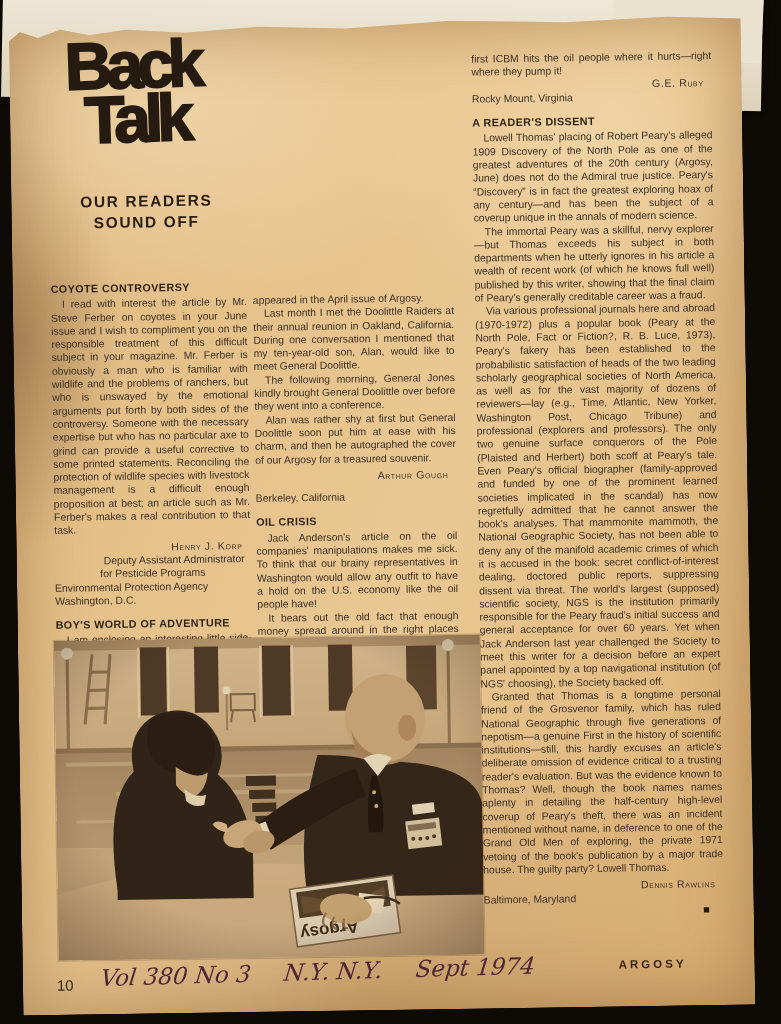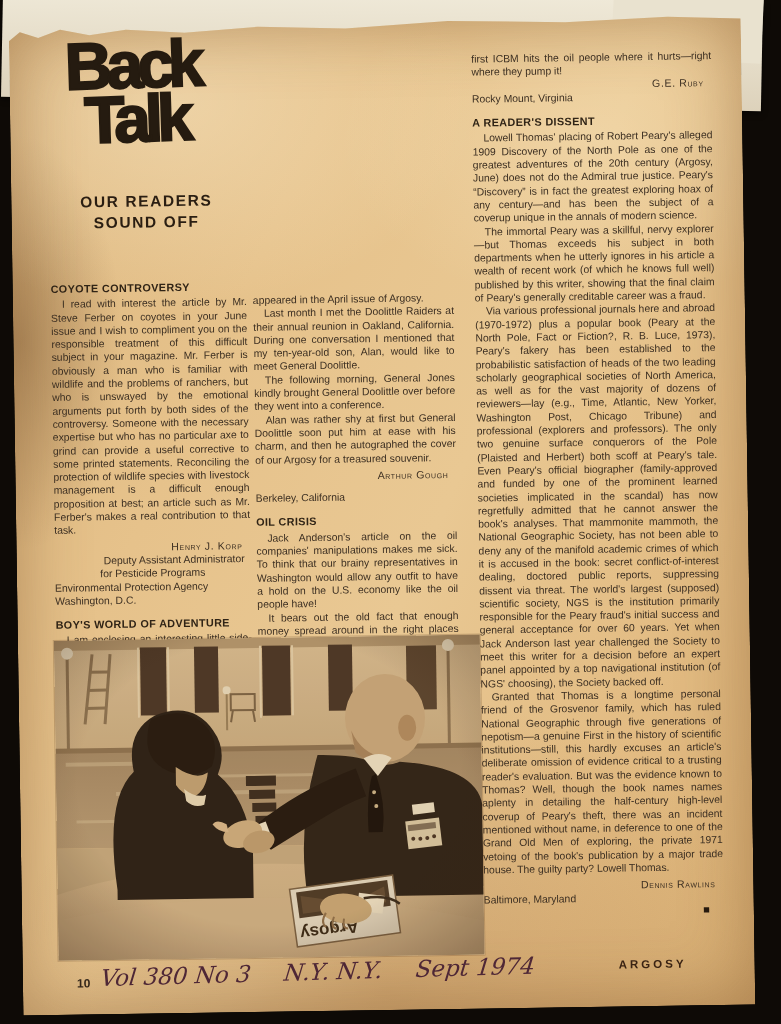--- a/index.html
+++ b/index.html
@@ -60,21 +60,21 @@
   .sig-l{text-align:left;}
   .gap4{height:4px;}.gap8{height:8px;}
   .col1{left:38px;top:258px;width:196px;}
   .col2{left:240px;top:272px;width:201px;}
   .col3{left:462px;top:34px;width:240px;}
   .endmark{display:block;text-align:right;padding-right:14px;color:#26190d;font-size:11px;line-height:10px;}
   
   .photo{position:absolute;left:36px;top:616px;width:426px;height:320px;
     box-shadow:0 0 0 1px rgba(90,60,30,.25);}
   
-  .pagenum{position:absolute;left:54px;top:952px;font-weight:bold;font-size:12px;color:#33261a;}
+  .pagenum{position:absolute;left:34px;top:952px;font-weight:normal;font-size:15px;color:#33261a;}
   .handwriting{
     position:absolute;left:78px;top:938px;width:400px;
     font-family:"DejaVu Serif", serif;font-style:italic;
     font-size:23px;color:#4e2736;transform:rotate(-.8deg) skewX(-8deg);
     white-space:nowrap;
   }
   .handwriting span{margin-right:26px;}
   .footer-brand{
     position:absolute;left:596px;top:942px;font-weight:900;font-size:11.5px;
     letter-spacing:3px;color:#3a2313;

